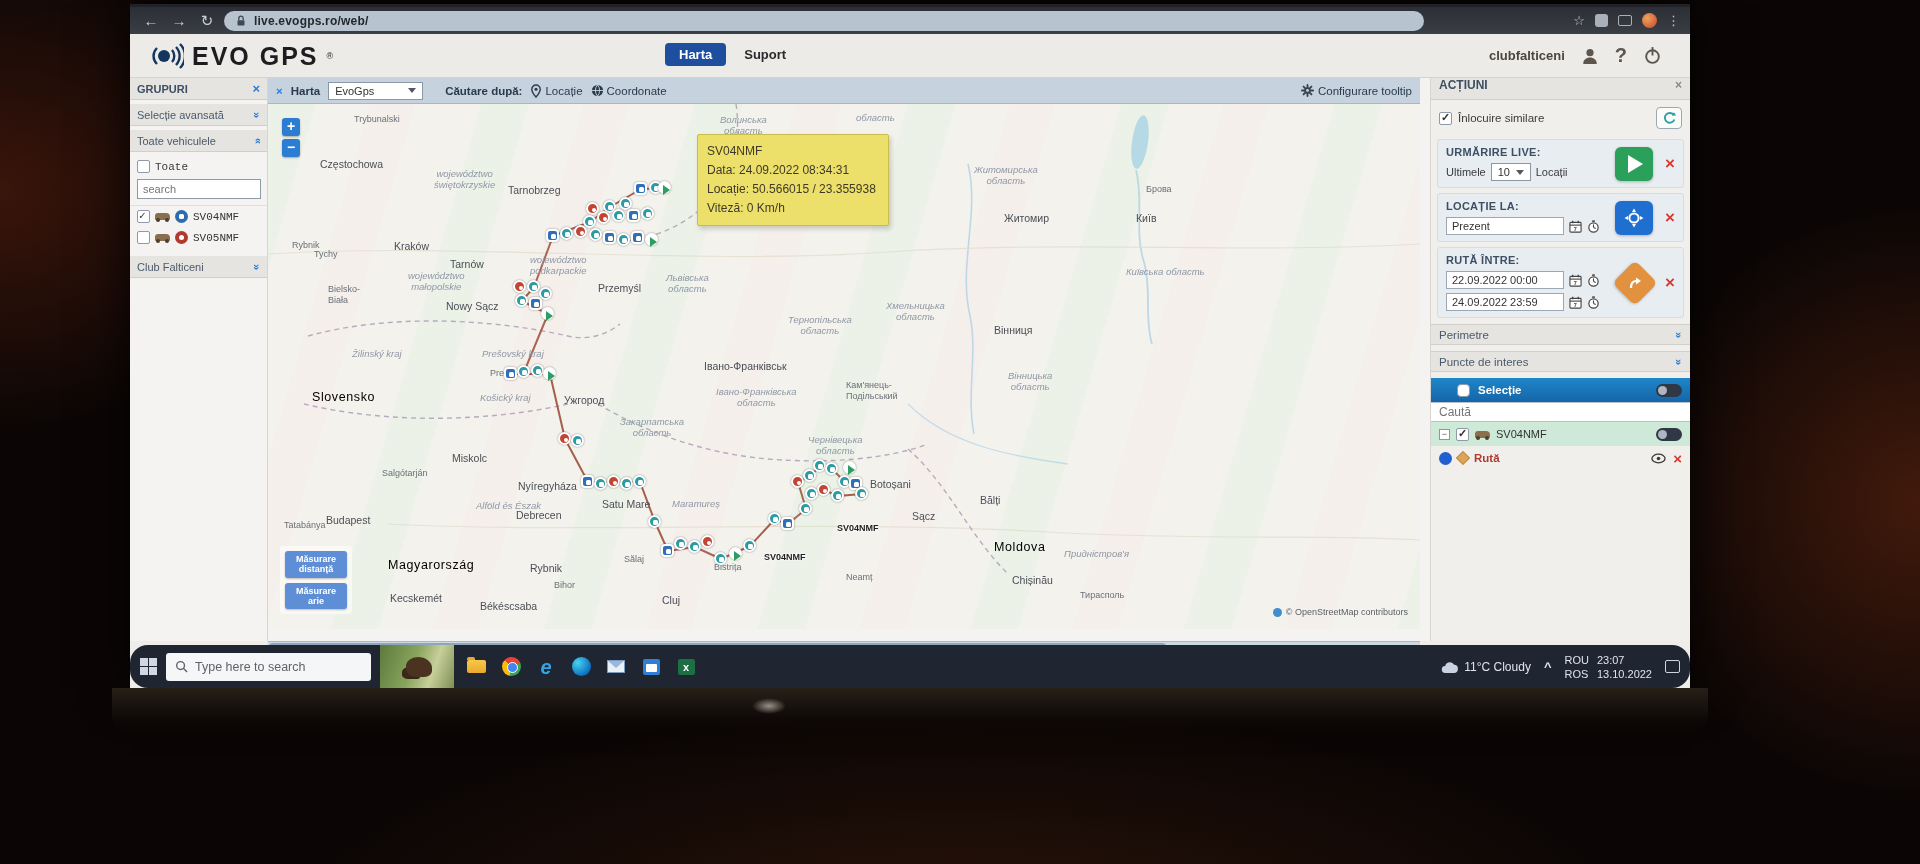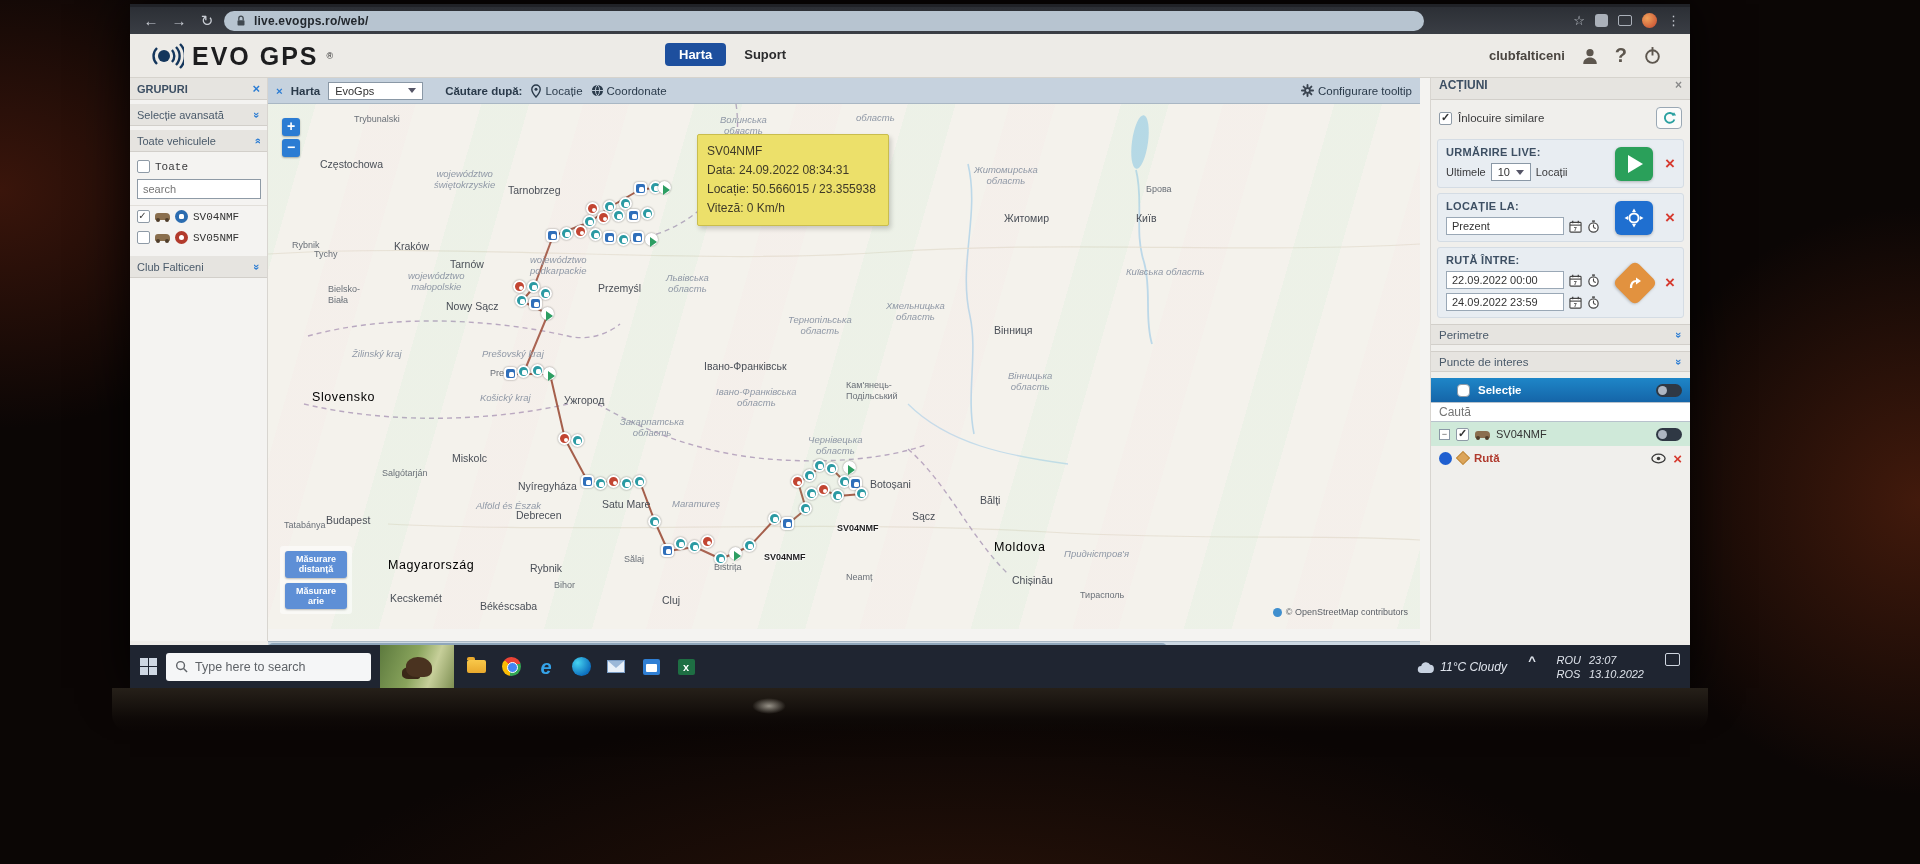--- a/index.html
+++ b/index.html
@@ -138,21 +138,21 @@
   .green-row { height:24px; background:#cfe9d9; display:flex; align-items:center; gap:6px; padding:0 8px; }
   .expander { width:11px; height:11px; border:1px solid #8a98a6; background:#fff; font-size:9px; line-height:9px; text-align:center; color:#555; cursor:pointer; flex:0 0 auto;}
   .ruta-row { height:24px; display:flex; align-items:center; gap:6px; padding:0 8px; }
   .blue-dot { width:13px; height:13px; border-radius:50%; background:#1f5fd0; flex:0 0 auto;}
   .sm-diamond { width:10px; height:10px; background:#dca55a; transform:rotate(45deg); border:1px solid #c08a3e; flex:0 0 auto;}
   .ruta-label { font-size:11.5px; color:#b03a2e; font-weight:bold; }
   .ruta-right { margin-left:auto; display:flex; align-items:center; gap:7px; }
   .x-red { color:#d63a2f; font-weight:bold; font-size:15px; cursor:pointer;}
 
   
-  .taskbar { position:absolute; left:0; bottom:0; width:100%; height:43px; background:#1f2531; display:flex; align-items:center; padding:15px 10px; gap:9px; }
+  .taskbar { position:absolute; left:0; bottom:0; width:100%; height:43px; background:#1f2531; display:flex; align-items:center; padding:15px 10px; gap:9px;border-radius:18px; }
   .win-logo { width:17px; height:17px; display:grid; grid-template-columns:8px 8px; grid-template-rows:8px 8px; gap:1px; cursor:pointer; flex:0 0 auto;}
   .win-logo i { background:#cfd8e3; }
   .tb-search { width:205px; height:28px; background:#f5f6f7; border-radius:3px; display:flex; align-items:center; gap:7px; padding:0 9px; flex:0 0 auto;}
   .tb-search span { font-size:12.5px; color:#5f6368; }
   .wallpaper { width:74px; height:43px; flex:0 0 auto; position:relative; overflow:hidden;
     background:linear-gradient(110deg,#5d7a3e,#89a45c 45%,#c7cf9a 70%,#7e8f52); }
   .wallpaper::after { content:""; position:absolute; left:26px; top:12px; width:26px; height:20px; background:#4a3320;
     border-radius:45% 55% 30% 40%; box-shadow:-8px 6px 0 -4px #3a2817; }
   .tb-ic { width:26px; height:26px; display:flex; align-items:center; justify-content:center; cursor:pointer; flex:0 0 auto;}
   .ic-folder { width:19px; height:13px; background:linear-gradient(#f8c84a,#e9a92d); border-radius:2px; position:relative;}
@@ -160,21 +160,21 @@
   .ic-chrome { width:19px; height:19px; border-radius:50%; position:relative;
     background:conic-gradient(from -50deg, #ea4335 0 120deg, #34a853 120deg 240deg, #fbbc05 240deg 360deg); }
   .ic-chrome::after { content:""; position:absolute; left:5px; top:5px; width:9px; height:9px; background:#4285f4; border:1.5px solid #fff; border-radius:50%;}
   .ic-e { font-size:20px; font-weight:bold; font-style:italic; color:#35a3e8; line-height:1;}
   .ic-edge { width:19px; height:19px; border-radius:50%; background:radial-gradient(circle at 30% 30%, #45d3f0, #0b6cbd 75%); }
   .ic-mail { width:18px; height:13px; background:#e9f0f8; border:1px solid #7a9cc4; position:relative;}
   .ic-mail::after { content:""; position:absolute; left:0; top:0; width:0; height:0; border-left:8px solid transparent; border-right:8px solid transparent; border-top:7px solid #9cb8d8;}
   .ic-cal { width:17px; height:16px; background:#2f7fd4; border-radius:2px; position:relative;}
   .ic-cal::after { content:""; position:absolute; left:3px; top:5px; width:11px; height:8px; background:#fff; border-radius:1px;}
   .ic-excel { width:17px; height:16px; background:#1e6e43; border-radius:2px; color:#fff; font-size:11px; font-weight:bold; text-align:center; line-height:16px;}
-  .tb-right { margin-left:auto; display:flex; gap:21px;font-style:italic; }
+  .tb-right { margin-left:auto; display:flex; align-items:center; gap:13px; }
   .weather { display:flex; align-items:center; gap:6px; color:#dfe4ec; font-size:12px; cursor:pointer;}
   .tray-chev { color:#dfe4ec; font-size:13px; font-weight:bold; cursor:pointer;}
   .clock-block { display:flex; gap:8px; cursor:pointer;}
   .clock-col { display:flex; flex-direction:column; align-items:flex-start; }
   .clock-col div { color:#dfe4ec; font-size:11px; line-height:14px; }
   .notif-ic { width:15px; height:13px; border:1.5px solid #cfd6e0; border-radius:2px; cursor:pointer;}
 </style>
 </head>
 <body>
 

